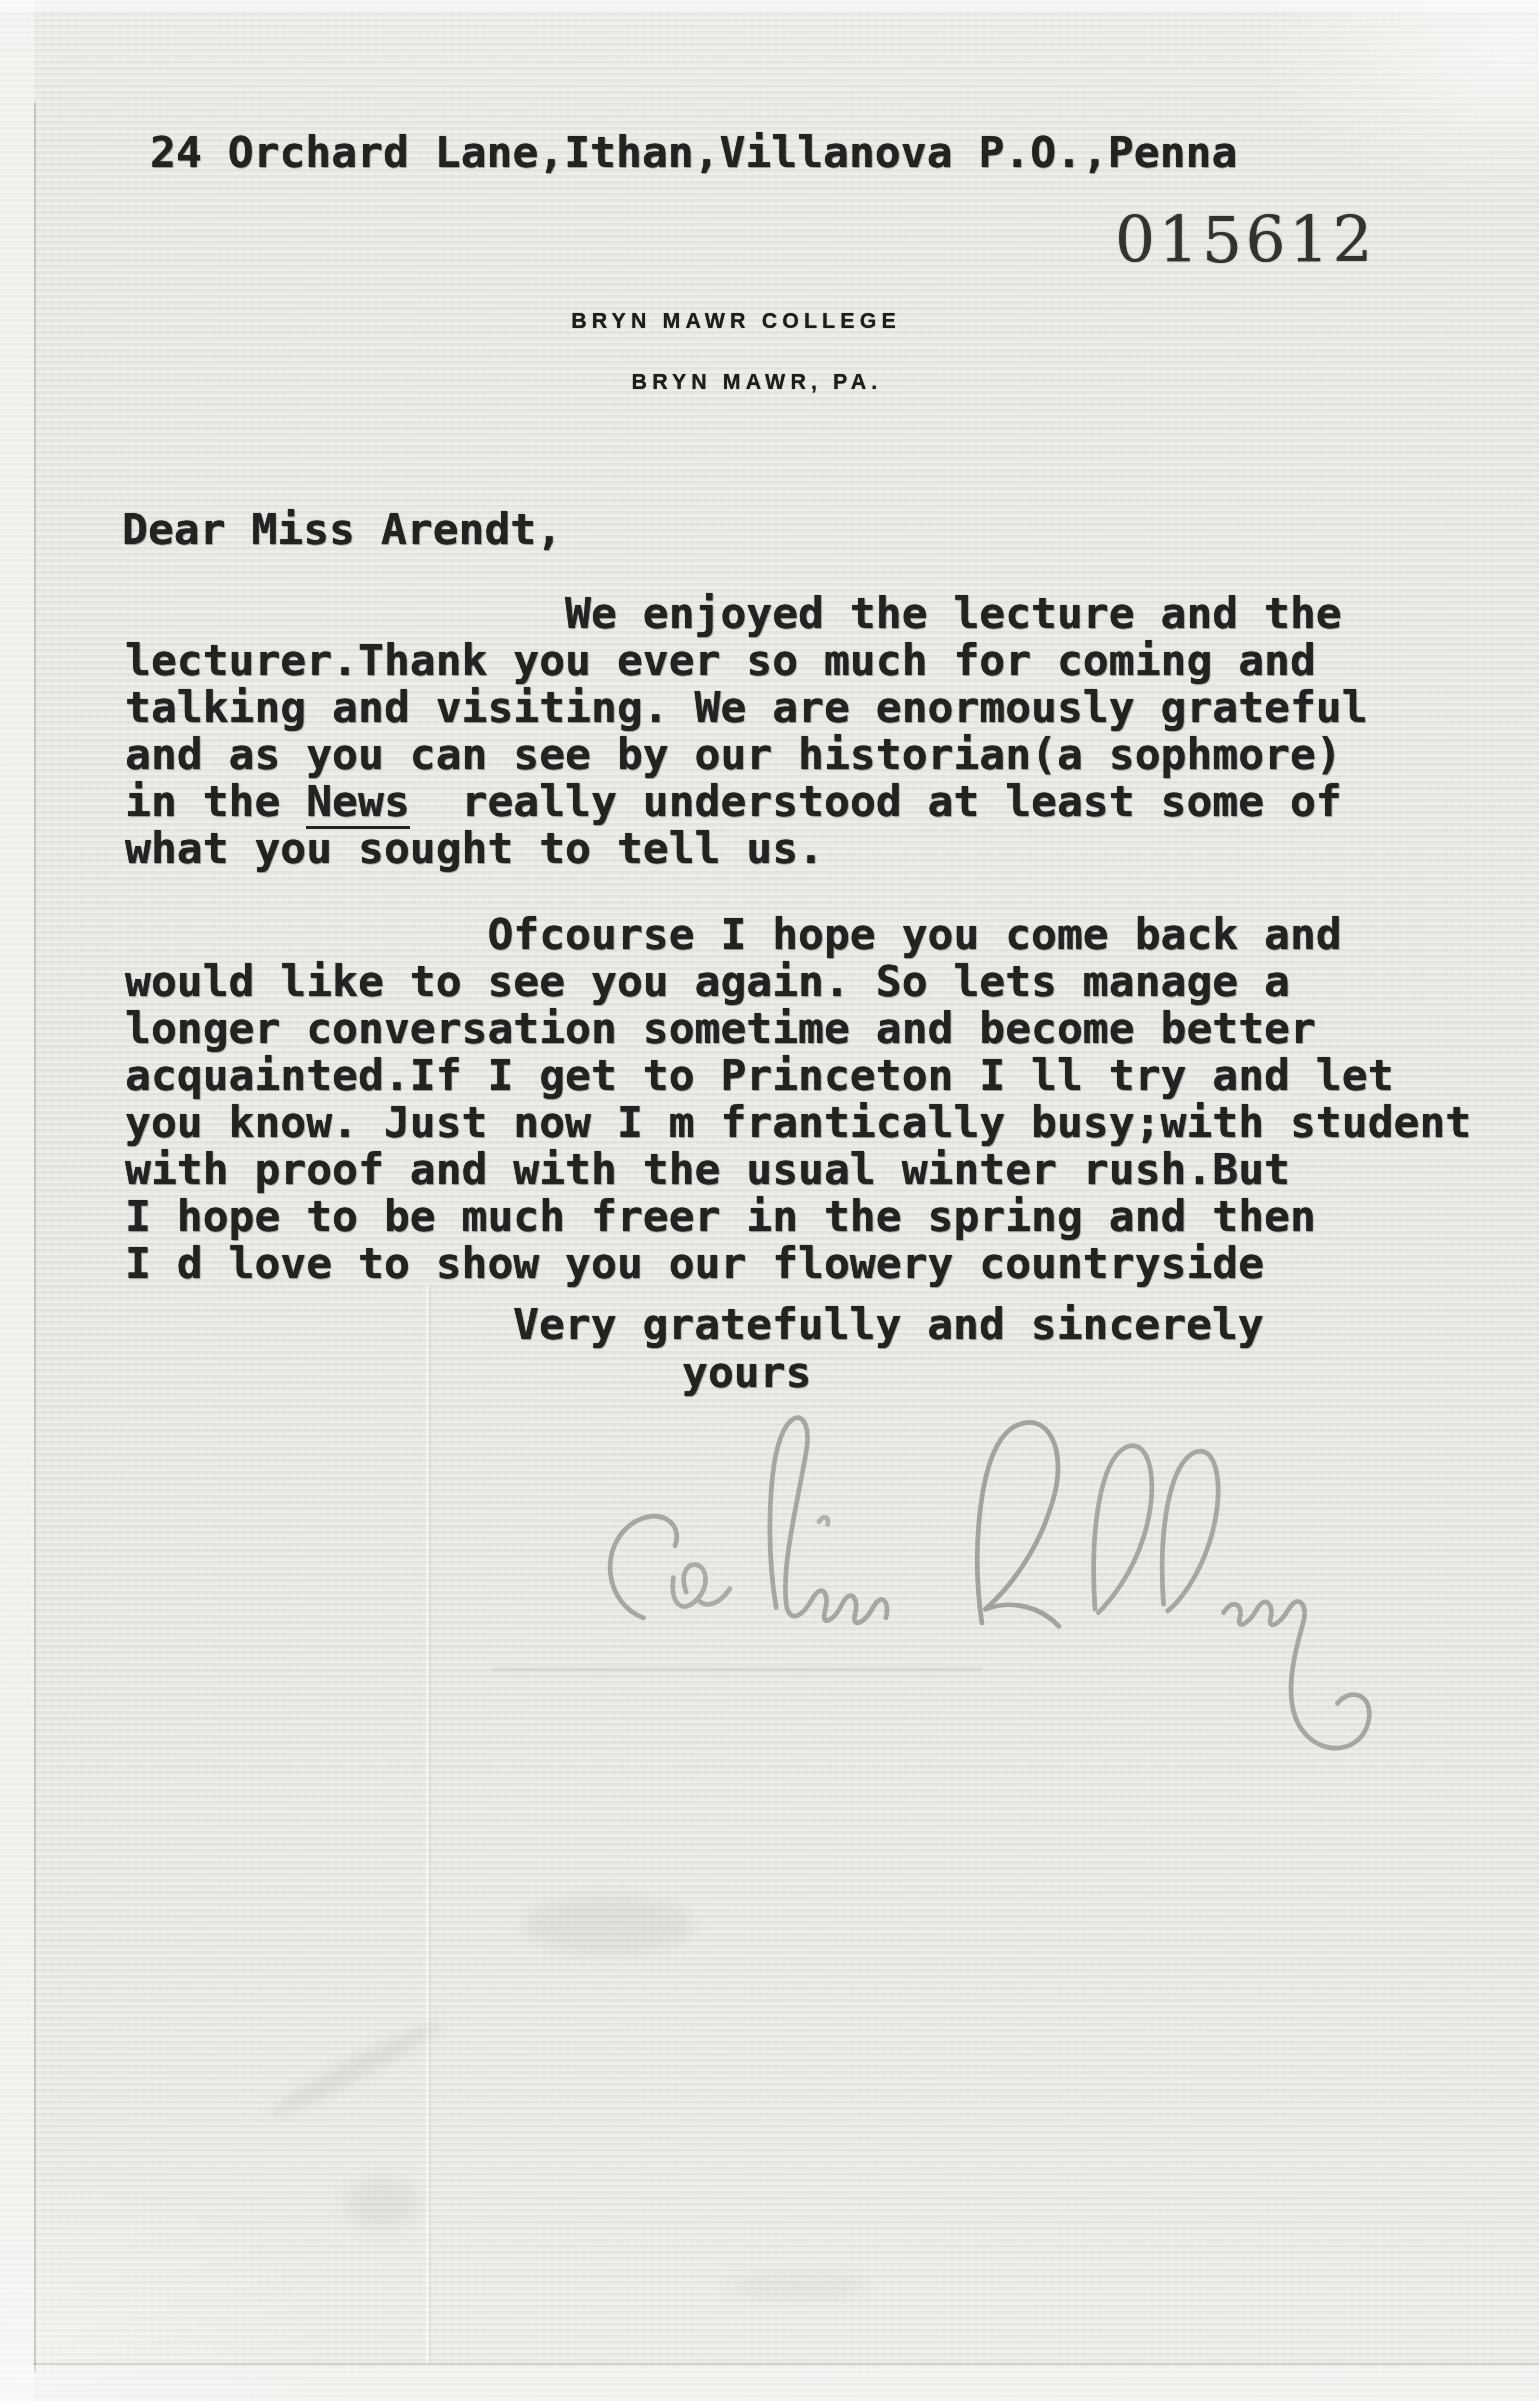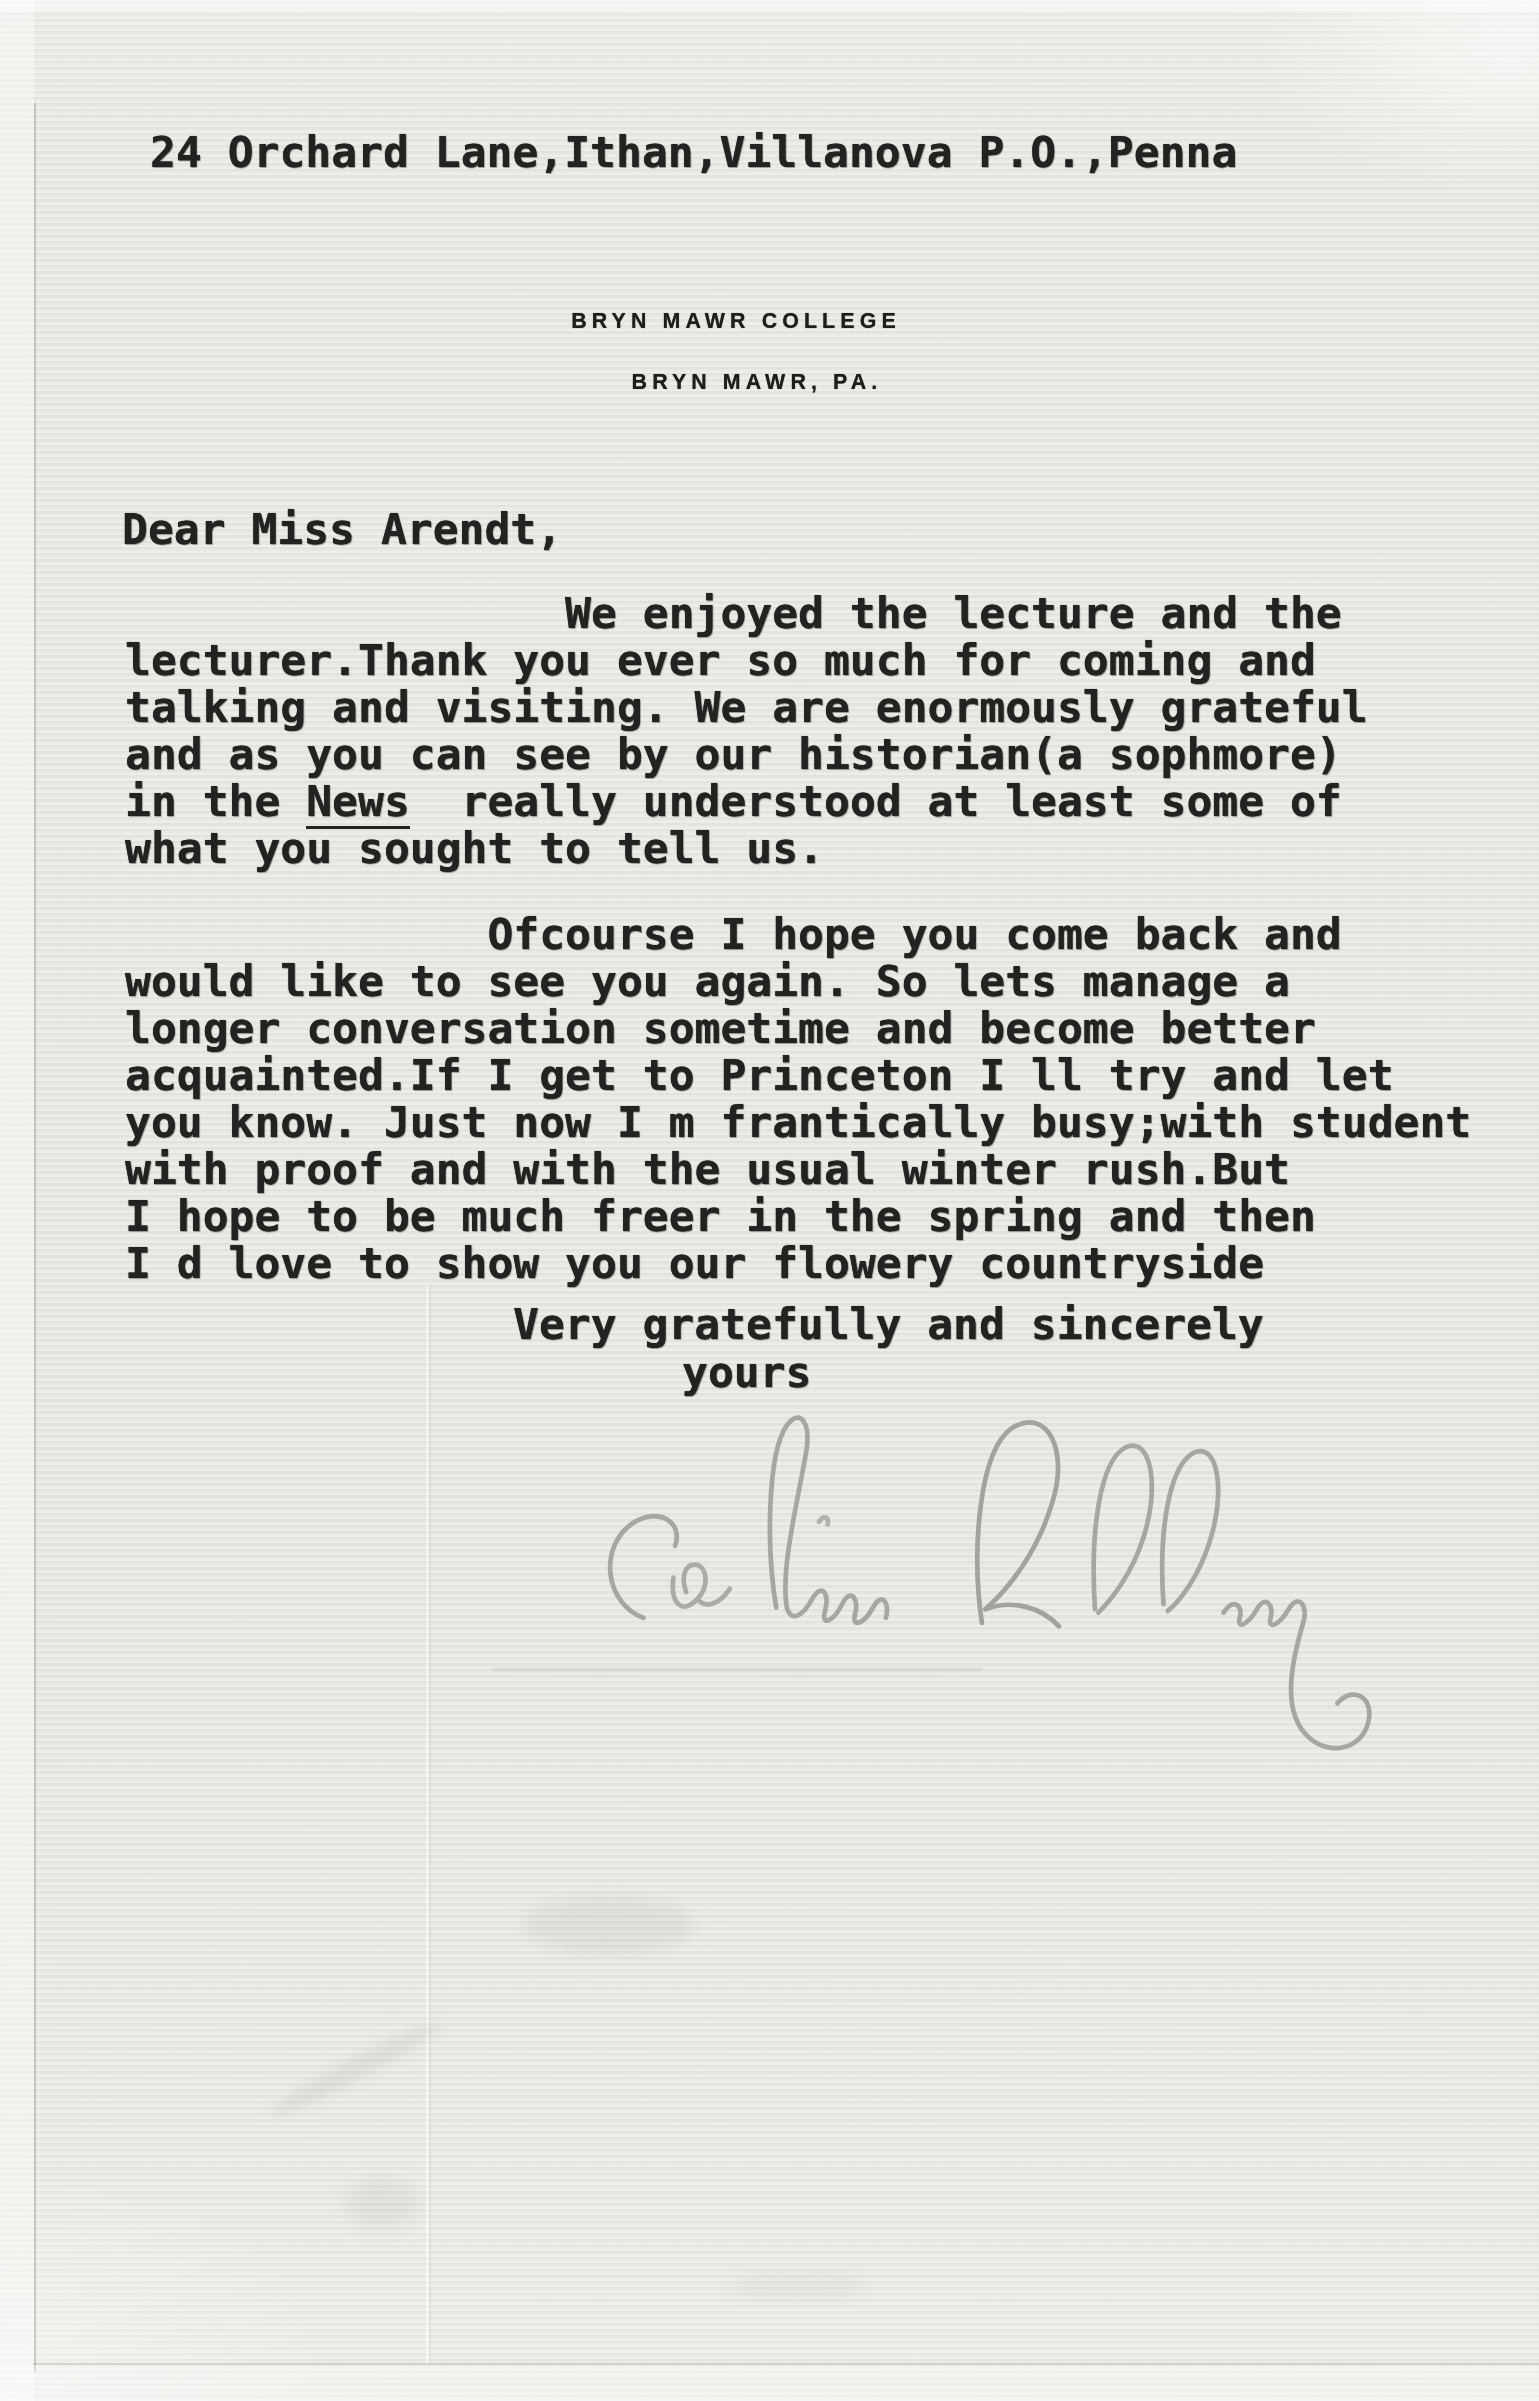--- a/index.html
+++ b/index.html
@@ -92,20 +92,21 @@
   <div class="edge-bottom-strip"></div>
   <div class="crease-v"></div>
   <div class="streak-under-sig"></div>
   <div class="smudge1"></div>
   <div class="smudge2"></div>
   <div class="smudge3"></div>
   <div class="smudge4"></div>
 
   <div class="type" style="left:150px;top:129px;">24 Orchard Lane,Ithan,Villanova P.O.,Penna</div>
 
+  <div class="stamp">015612</div>
 
   <div class="printed lh-college" style="left:736px;top:309px;">BRYN MAWR COLLEGE</div>
   <div class="printed lh-pa" style="left:737px;top:370px;">BRYN MAWR, PA.</div>
 
 
   <div class="type" style="left:122px;top:506px;">Dear Miss Arendt,</div>
 
   <div class="type" style="left:125px;top:590px;">                 We enjoyed the lecture and the
 lecturer.Thank you ever so much for coming and
 talking and visiting. We are enormously grateful

